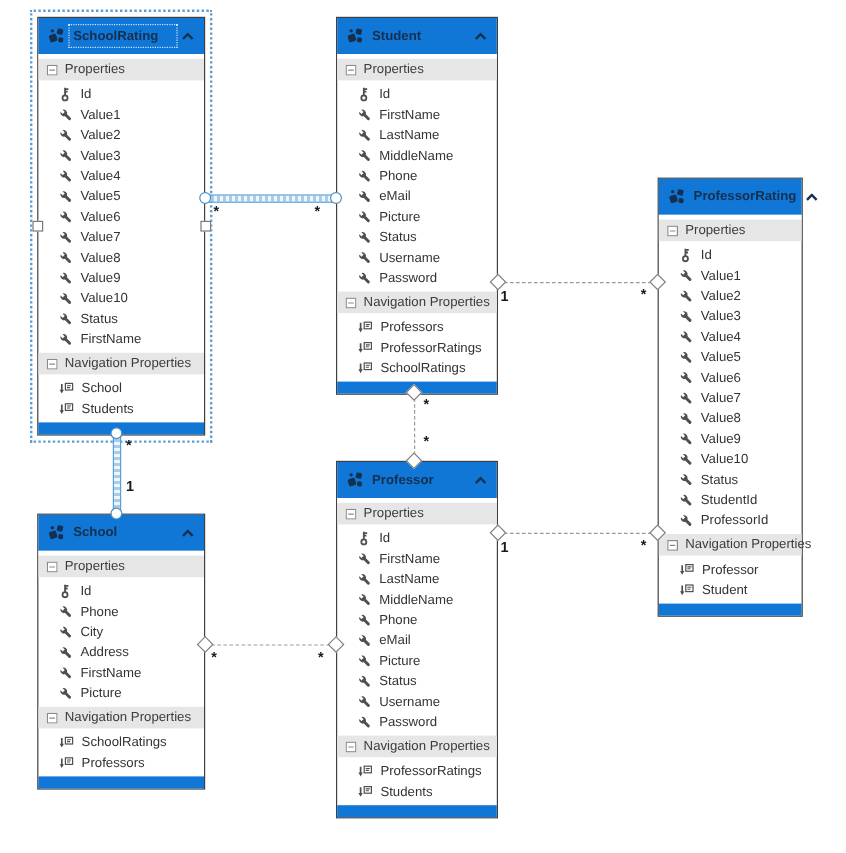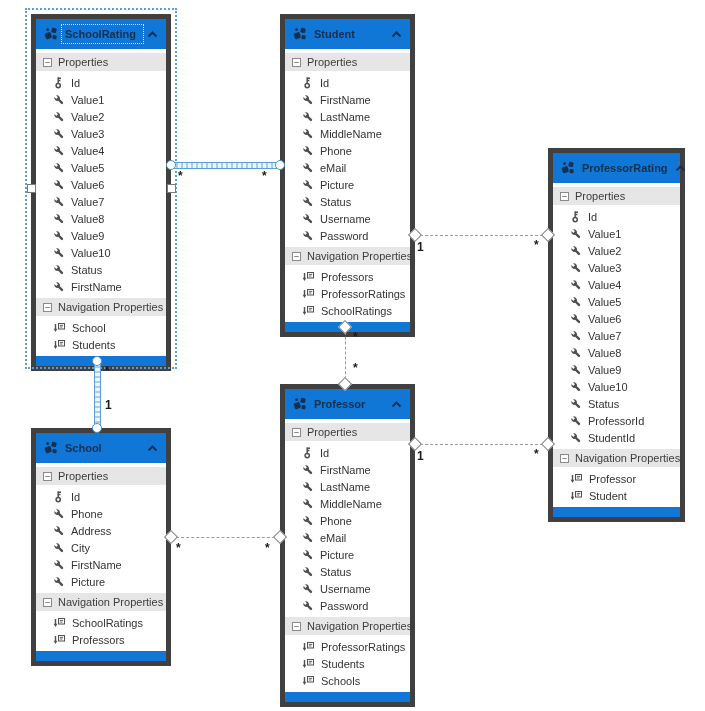--- a/index.html
+++ b/index.html
@@ -1,18 +1,18 @@
 <!DOCTYPE html>
 <html><head>
 <meta charset="utf-8">
 <style>
   html,body{margin:0;padding:0;background:#fff;}
   #canvas{position:relative;background:#ffffff;overflow:hidden;
           font-family:"Liberation Sans",sans-serif;}
-  .entity{position:absolute;background:#fff;border:5px solid #404040;box-sizing:border-box;}
+  .entity{position:absolute;background:#fff;border:1px solid #404040;box-sizing:border-box;}
   .titlebar{height:30px;background:#1177d6;display:flex;align-items:center;padding:0 8px;gap:7px;}
   .title-text{font-size:11px;font-weight:bold;color:#152f4e;flex:1;white-space:nowrap;}
   .title-text.focused{outline:1px dotted #cfe6fb;outline-offset:3px;}
   .chevron{display:flex;align-items:center;}
   .gap{height:4px;background:#fff;}
   .section-header{height:18px;background:#e6e6e6;display:flex;align-items:center;gap:6px;
                   padding:0 4px 0 7px;font-size:11px;color:#3c3c3c;white-space:nowrap;}
   .rows{padding:3px 0;}
   .row{height:17px;display:flex;align-items:center;gap:6px;padding-left:17px;font-size:11px;color:#333;}
   .row span.lbl{white-space:nowrap;}
@@ -450,21 +450,21 @@
               <path d="M6.8 3.4 h3.4 M6.8 5 h2.6" stroke="#4f4f4f" stroke-width="0.9"></path>
               <path d="M2.5 2 v5.5" stroke="#4f4f4f" stroke-width="1.4"></path>
               <path d="M0.7 6.8 L2.5 10 L4.3 6.8 Z" fill="#4f4f4f"></path>
             </svg>
           </span>
           <span class="lbl">SchoolRatings</span>
         </div>
       </div>
       <div class="footer"></div>
     </div>
-    <div class="entity" style="left: 548px; top: 148px; width: 137px;">
+    <div class="entity" style="left: 548px; top: 148px; width: 121px;">
       <div class="titlebar">
         <span class="icon">
           <svg width="14" height="14" viewBox="0 0 14 14">
             <g fill="#152f4e">
               <rect x="1.2" y="5.6" width="6.2" height="6.2" rx="1.4" transform="rotate(-18 4.3 8.7)"></rect>
               <rect x="7.6" y="1" width="4.8" height="4.8" rx="1.1" transform="rotate(15 10 3.4)"></rect>
               <rect x="8.6" y="8.2" width="4" height="4" rx="1" transform="rotate(10 10.6 10.2)"></rect>
               <circle cx="3.6" cy="2.7" r="1.4"></circle>
             </g>
           </svg>
@@ -635,33 +635,33 @@
         <div class="row">
           <span class="icon">
             <svg width="12" height="12" viewBox="0 0 12 12">
               <g transform="rotate(-45 6 6)">
                 <circle cx="6" cy="3.4" r="2.7" fill="#4f4f4f"></circle>
                 <rect x="4.8" y="0" width="2.4" height="3.4" fill="#fff"></rect>
                 <rect x="4.8" y="3.4" width="2.4" height="8" rx="1.2" fill="#4f4f4f"></rect>
               </g>
             </svg>
           </span>
+          <span class="lbl">StudentId</span>
+        </div>
+        <div class="row">
+          <span class="icon">
+            <svg width="12" height="12" viewBox="0 0 12 12">
+              <g transform="rotate(-45 6 6)">
+                <circle cx="6" cy="3.4" r="2.7" fill="#4f4f4f"></circle>
+                <rect x="4.8" y="0" width="2.4" height="3.4" fill="#fff"></rect>
+                <rect x="4.8" y="3.4" width="2.4" height="8" rx="1.2" fill="#4f4f4f"></rect>
+              </g>
+            </svg>
+          </span>
           <span class="lbl">ProfessorId</span>
-        </div>
-        <div class="row">
-          <span class="icon">
-            <svg width="12" height="12" viewBox="0 0 12 12">
-              <g transform="rotate(-45 6 6)">
-                <circle cx="6" cy="3.4" r="2.7" fill="#4f4f4f"></circle>
-                <rect x="4.8" y="0" width="2.4" height="3.4" fill="#fff"></rect>
-                <rect x="4.8" y="3.4" width="2.4" height="8" rx="1.2" fill="#4f4f4f"></rect>
-              </g>
-            </svg>
-          </span>
-          <span class="lbl">StudentId</span>
         </div>
       </div>
       <div class="section-header">
         <span class="icon">
           <svg width="9" height="9" viewBox="0 0 9 9">
             <rect x="0.5" y="0.5" width="8" height="8" fill="#fff" stroke="#8a8a8a"></rect>
             <path d="M2.2 4.5 H6.8" stroke="#8a8a8a"></path>
           </svg>
         </span>
         <span>Navigation Properties</span>
@@ -869,31 +869,20 @@
           <span class="icon">
             <svg width="13" height="12" viewBox="0 0 13 12">
               <rect x="5.5" y="1.5" width="6" height="5.5" fill="#fff" stroke="#4f4f4f"></rect>
               <path d="M6.8 3.4 h3.4 M6.8 5 h2.6" stroke="#4f4f4f" stroke-width="0.9"></path>
               <path d="M2.5 2 v5.5" stroke="#4f4f4f" stroke-width="1.4"></path>
               <path d="M0.7 6.8 L2.5 10 L4.3 6.8 Z" fill="#4f4f4f"></path>
             </svg>
           </span>
           <span class="lbl">Students</span>
         </div>
-        <div class="row">
-          <span class="icon">
-            <svg width="13" height="12" viewBox="0 0 13 12">
-              <rect x="5.5" y="1.5" width="6" height="5.5" fill="#fff" stroke="#4f4f4f"></rect>
-              <path d="M6.8 3.4 h3.4 M6.8 5 h2.6" stroke="#4f4f4f" stroke-width="0.9"></path>
-              <path d="M2.5 2 v5.5" stroke="#4f4f4f" stroke-width="1.4"></path>
-              <path d="M0.7 6.8 L2.5 10 L4.3 6.8 Z" fill="#4f4f4f"></path>
-            </svg>
-          </span>
-          <span class="lbl">Schools</span>
-        </div>
       </div>
       <div class="footer"></div>
     </div>
     <div class="entity" style="left: 31px; top: 428px; width: 140px;">
       <div class="titlebar">
         <span class="icon">
           <svg width="14" height="14" viewBox="0 0 14 14">
             <g fill="#152f4e">
               <rect x="1.2" y="5.6" width="6.2" height="6.2" rx="1.4" transform="rotate(-18 4.3 8.7)"></rect>
               <rect x="7.6" y="1" width="4.8" height="4.8" rx="1.1" transform="rotate(15 10 3.4)"></rect>
@@ -948,33 +937,33 @@
         <div class="row">
           <span class="icon">
             <svg width="12" height="12" viewBox="0 0 12 12">
               <g transform="rotate(-45 6 6)">
                 <circle cx="6" cy="3.4" r="2.7" fill="#4f4f4f"></circle>
                 <rect x="4.8" y="0" width="2.4" height="3.4" fill="#fff"></rect>
                 <rect x="4.8" y="3.4" width="2.4" height="8" rx="1.2" fill="#4f4f4f"></rect>
               </g>
             </svg>
           </span>
+          <span class="lbl">City</span>
+        </div>
+        <div class="row">
+          <span class="icon">
+            <svg width="12" height="12" viewBox="0 0 12 12">
+              <g transform="rotate(-45 6 6)">
+                <circle cx="6" cy="3.4" r="2.7" fill="#4f4f4f"></circle>
+                <rect x="4.8" y="0" width="2.4" height="3.4" fill="#fff"></rect>
+                <rect x="4.8" y="3.4" width="2.4" height="8" rx="1.2" fill="#4f4f4f"></rect>
+              </g>
+            </svg>
+          </span>
           <span class="lbl">Address</span>
-        </div>
-        <div class="row">
-          <span class="icon">
-            <svg width="12" height="12" viewBox="0 0 12 12">
-              <g transform="rotate(-45 6 6)">
-                <circle cx="6" cy="3.4" r="2.7" fill="#4f4f4f"></circle>
-                <rect x="4.8" y="0" width="2.4" height="3.4" fill="#fff"></rect>
-                <rect x="4.8" y="3.4" width="2.4" height="8" rx="1.2" fill="#4f4f4f"></rect>
-              </g>
-            </svg>
-          </span>
-          <span class="lbl">City</span>
         </div>
         <div class="row">
           <span class="icon">
             <svg width="12" height="12" viewBox="0 0 12 12">
               <g transform="rotate(-45 6 6)">
                 <circle cx="6" cy="3.4" r="2.7" fill="#4f4f4f"></circle>
                 <rect x="4.8" y="0" width="2.4" height="3.4" fill="#fff"></rect>
                 <rect x="4.8" y="3.4" width="2.4" height="8" rx="1.2" fill="#4f4f4f"></rect>
               </g>
             </svg>

